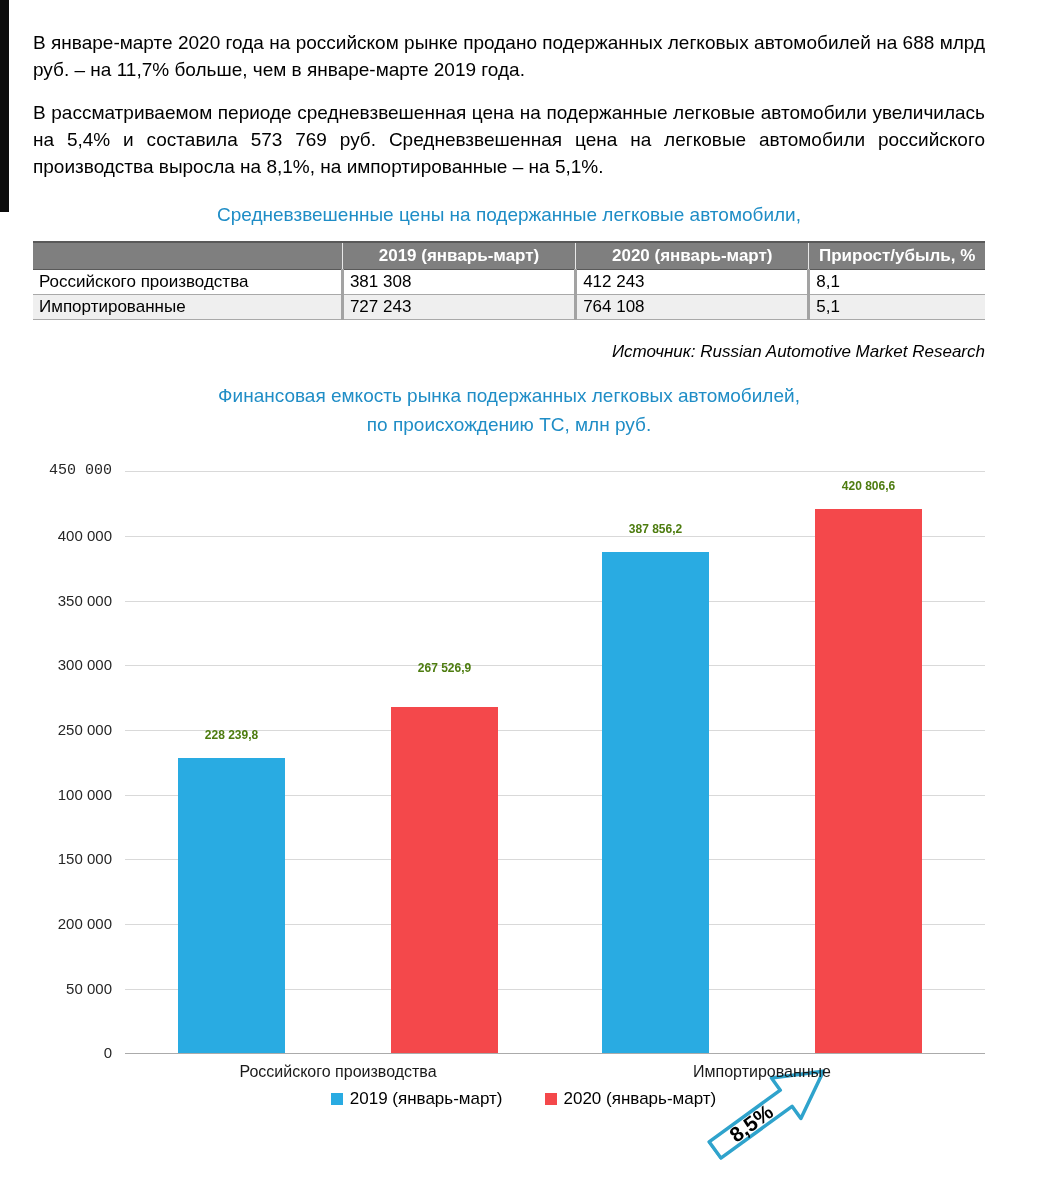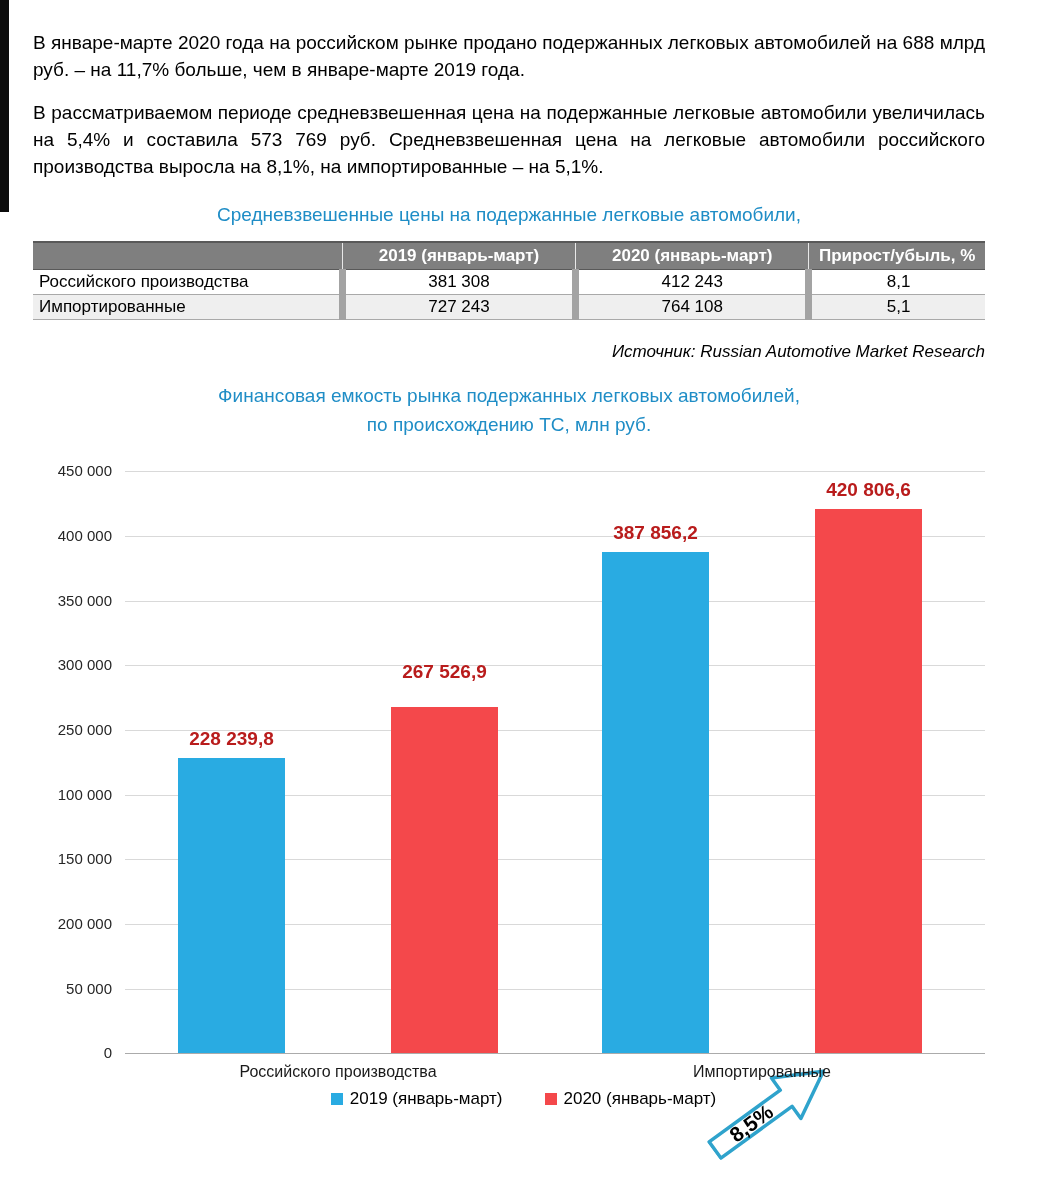--- a/index.html
+++ b/index.html
@@ -16,34 +16,34 @@
     color:var(--heading-blue,#1F8DC6);
   }
   table.price-table{border-collapse:collapse;width:100%;font-size:17px;margin-top:2px;}
   table.price-table th{
     background:#7F7F7F;color:#fff;font-weight:bold;text-align:center;
     padding:3px 4px;border-top:2px solid #595959;border-bottom:1px solid #595959;
     border-left:1px solid #e8e8e8;
   }
   table.price-table th:first-child{border-left:none;}
   table.price-table td{
-    padding:2px 6px;border-bottom:1px solid #a9a9a9;border-left:7px solid #a3a3a3;
-    text-align:center;
+    padding:2px 6px;border-bottom:1px solid #a9a9a9;border-left:3px solid #a3a3a3;
+    text-align:left;
   }
   table.price-table td:first-child{text-align:left;border-left:none;}
   table.price-table tr.alt{background:#EFEFEF;}
   .col0{width:32.5%;} .col1{width:24.5%;} .col2{width:24.5%;} .col3{width:18.5%;}
   .source-line{font-size:17px;font-style:italic;text-align:right;margin:22px 0 4px 0;}
   
   .chart{position:relative;width:1047px;height:690px;margin-top:4px;}
   .gridline{position:absolute;height:1px;background:#D9D9D9;}
   .gridline.baseline{background:#ABABAB;}
   .ytick{position:absolute;left:36px;width:76px;text-align:right;font-size:15px;color:#262626;line-height:20px;}
   .bar{position:absolute;}
-  .bar-label{position:absolute;width:180px;text-align:center;font-weight:bold;font-size:19px;color:#b91c1c;}
+  .bar-label{position:absolute;width:180px;text-align:center;font-weight:bold;font-size:12px;color:#4d7c0f;}
   .cat-label{position:absolute;width:340px;text-align:center;font-size:16px;color:#1a1a1a;}
   .legend{position:absolute;left:0;top:638px;width:100%;display:flex;justify-content:center;gap:42px;}
   .legend-item{display:flex;align-items:center;gap:7px;font-size:17px;}
   .legend-swatch{width:12px;height:12px;display:inline-block;}
   .arrow-wrap{position:absolute;width:140px;height:56px;transform-origin:center;}
   .arrow-wrap svg{display:block;}
 </style>
 </head>
 <body>
 
@@ -126,21 +126,21 @@
     <div class="ytick" style="top: 333.333px;">100 000</div>
     <div class="gridline" style="left: 125px; top: 278.667px; width: 860px;"></div>
     <div class="ytick" style="top: 268.667px;">250 000</div>
     <div class="gridline" style="left: 125px; top: 214px; width: 860px;"></div>
     <div class="ytick" style="top: 204px;">300 000</div>
     <div class="gridline" style="left: 125px; top: 149.333px; width: 860px;"></div>
     <div class="ytick" style="top: 139.333px;">350 000</div>
     <div class="gridline" style="left: 125px; top: 84.6667px; width: 860px;"></div>
     <div class="ytick" style="top: 74.6667px;">400 000</div>
     <div class="gridline" style="left: 125px; top: 20px; width: 860px;"></div>
-    <div class="ytick" style="top: 10px;">450 000</div>
+    <div class="ytick" style="top: 10px; font-family: Liberation Mono, monospace;">450 000</div>
     <div class="bar" style="left: 178px; top: 306.81px; width: 107px; height: 295.19px; background: rgb(41, 171, 226);"></div>
     <div class="bar-label" style="left: 141.5px; top: 276.81px;">228 239,8</div>
     <div class="bar" style="left: 602px; top: 100.373px; width: 107px; height: 501.627px; background: rgb(41, 171, 226);"></div>
     <div class="bar-label" style="left: 565.5px; top: 70.3726px;">387 856,2</div>
     <div class="bar" style="left: 391px; top: 255.999px; width: 107px; height: 346.001px; background: rgb(244, 72, 75);"></div>
     <div class="bar-label" style="left: 354.5px; top: 210px;">267 526,9</div>
     <div class="bar" style="left: 815px; top: 57.7568px; width: 107px; height: 544.243px; background: rgb(244, 72, 75);"></div>
     <div class="bar-label" style="left: 778.5px; top: 27.7568px;">420 806,6</div>
     <div class="cat-label" style="left: 168px; top: 612px;">Российского производства</div>
     <div class="cat-label" style="left: 592px; top: 612px;">Импортированные</div>

